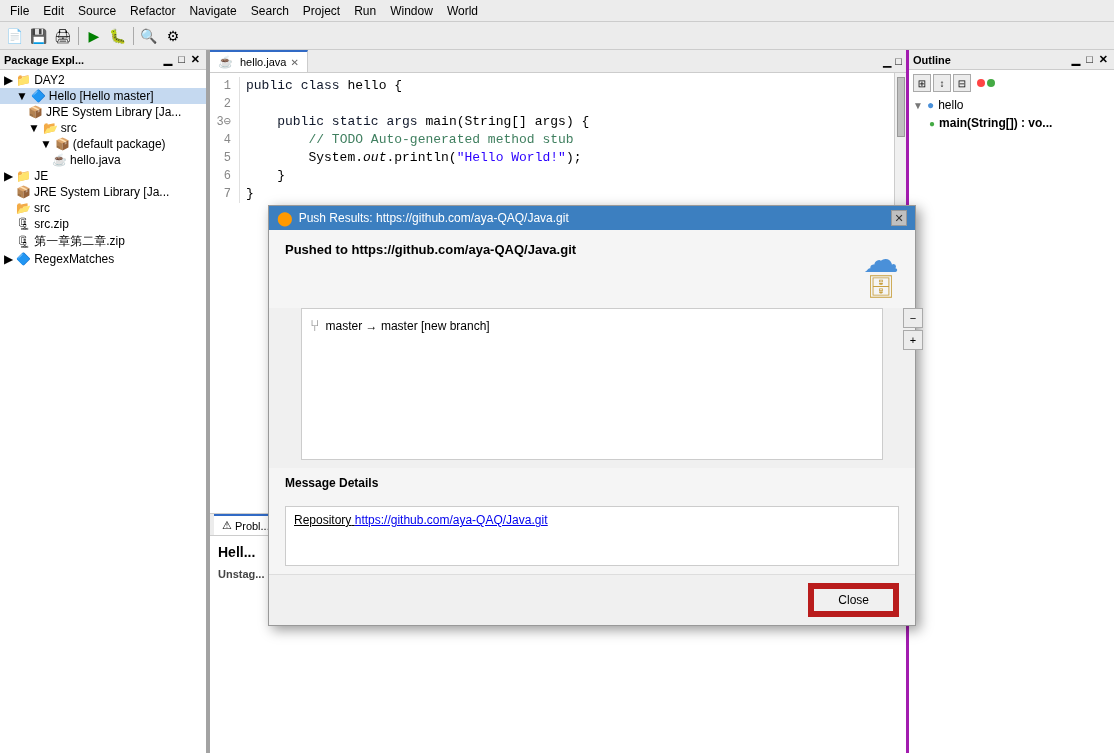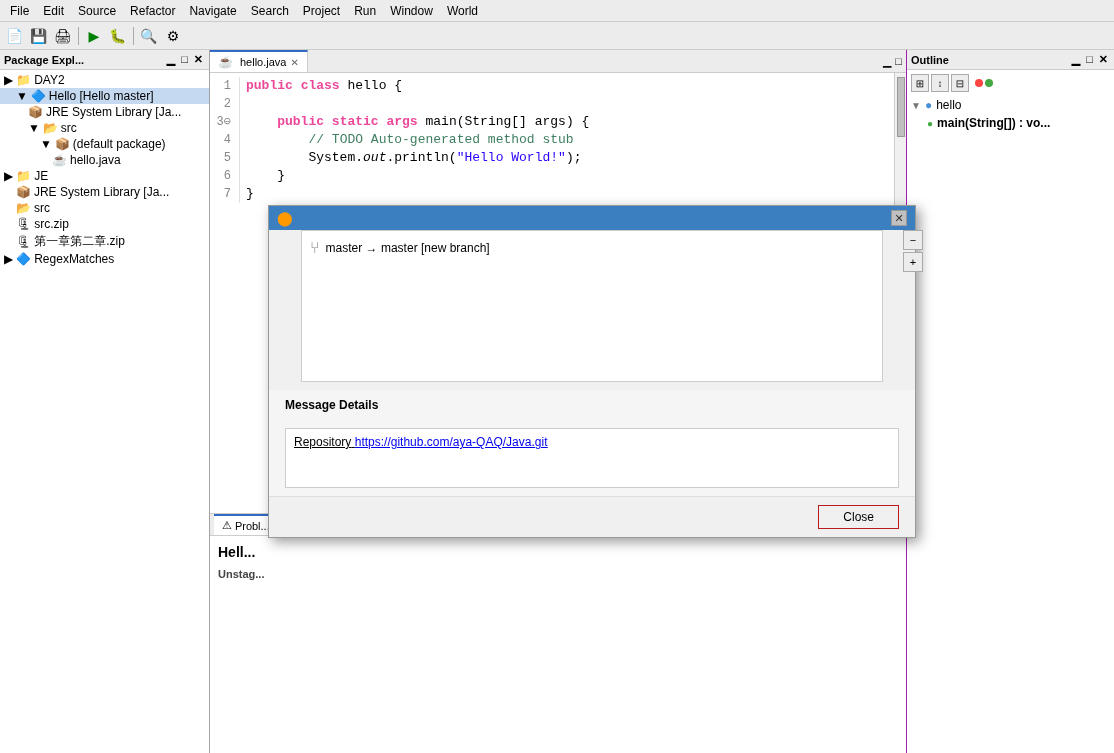--- a/index.html
+++ b/index.html
@@ -45,21 +45,21 @@
     
     .main-layout {
       display: flex;
       height: calc(753px - 50px);
     }
 
     
     .left-panel {
       width: 210px;
       background: #fff;
-      border-right: 1px solid #a3a3a3;
+      border-right: 4px solid #a3a3a3;
       display: flex;
       flex-direction: column;
       overflow: hidden;
     }
     .panel-header {
       background: #ECECEC;
       border-bottom: 1px solid #ccc;
       padding: 2px 4px;
       display: flex;
       align-items: center;
@@ -138,21 +138,21 @@
       color: #888;
       min-width: 30px;
       text-align: right;
       padding-right: 8px;
       user-select: none;
       font-size: 12px;
       border-right: 1px solid #e0e0e0;
       margin-right: 6px;
     }
     .code-content { color: #000; white-space: pre; }
-    .kw { color: #ec4899; font-weight: bold; }
+    .kw { color: #0f172a; font-weight: normal; }
     .str { color: #2a00ff; }
     .cmt { color: #3f7f5f; }
 
     
     .editor-right-bar {
       width: 12px;
       background: #f0f0f0;
       border-left: 1px solid #ccc;
       position: relative;
     }
@@ -193,21 +193,21 @@
       background: #fff;
       border-top: 2px solid #316AC5;
     }
     .bottom-content { padding: 4px 8px; font-size: 12px; overflow: auto; flex: 1; }
     .unstaged-label { font-weight: bold; font-size: 11px; color: #444; margin-top: 4px; }
 
     
     .right-panel {
       width: 208px;
       background: #fff;
-      border-left: 1px solid #a21caf;
+      border-left: 3px solid #a21caf;
       display: flex;
       flex-direction: column;
     }
 
     
     .modal-overlay {
       position: absolute;
       top: 0; left: 0; right: 0; bottom: 0;
       z-index: 100;
       pointer-events: none;
@@ -322,21 +322,21 @@
     .modal-footer {
       padding: 8px 16px;
       display: flex;
       justify-content: flex-end;
       background: #f0f0f0;
       border-top: 1px solid #ddd;
     }
     .modal-close-button {
       padding: 4px 24px;
       background: #f0f0f0;
-      border: 1px solid #b91c1c;
+      border: 6px solid #b91c1c;
       cursor: pointer;
       font-size: 12px;
       color: #000;
     }
   </style>
 </head>
 <body>
 
 <div class="menubar">
   <span class="menubar-item">File</span>
@@ -557,24 +557,34 @@
     </div>
   </div>
 </div>
 
 <div class="modal-overlay">
   <div class="modal-dialog">
 
     <div class="modal-titlebar">
       <div class="modal-title-left">
         <span style="color:#ff9900; font-size:14px;">⬤</span>
+        <span>Push Results: https://github.com/aya-QAQ/Java.git</span>
       </div>
       <div class="modal-close-btn">✕</div>
     </div>
 
+    <div class="modal-body">
+      <div>
+        <div class="modal-push-text">Pushed to https://github.com/aya-QAQ/Java.git</div>
+      </div>
+      <div class="modal-icon-area">
+        <div class="cloud-icon">☁</div>
+        <div class="db-icon">🗄</div>
+      </div>
+    </div>
 
     <div style="margin: 0 16px 8px 16px; position:relative;">
       <div class="modal-branch-outer">
         <div style="padding: 8px; min-height: 150px;">
           <div class="branch-row">
             <span style="color:#888; font-size:16px;">⑂</span>
             <span>master → master [new branch]</span>
           </div>
         </div>
       </div>

